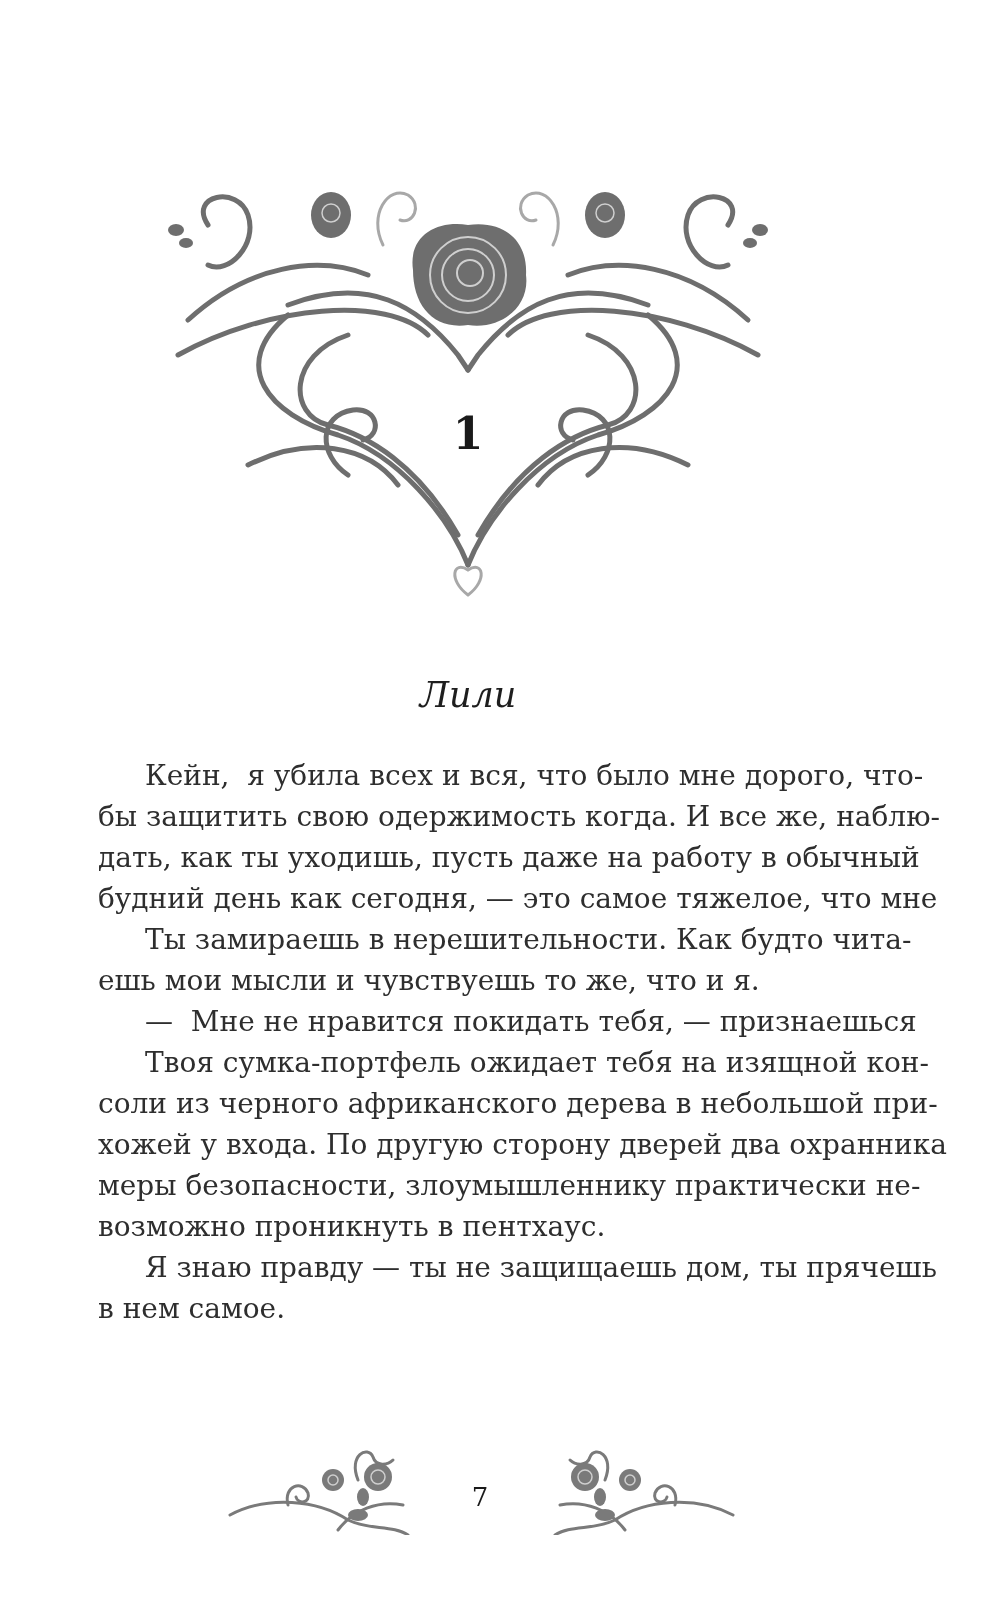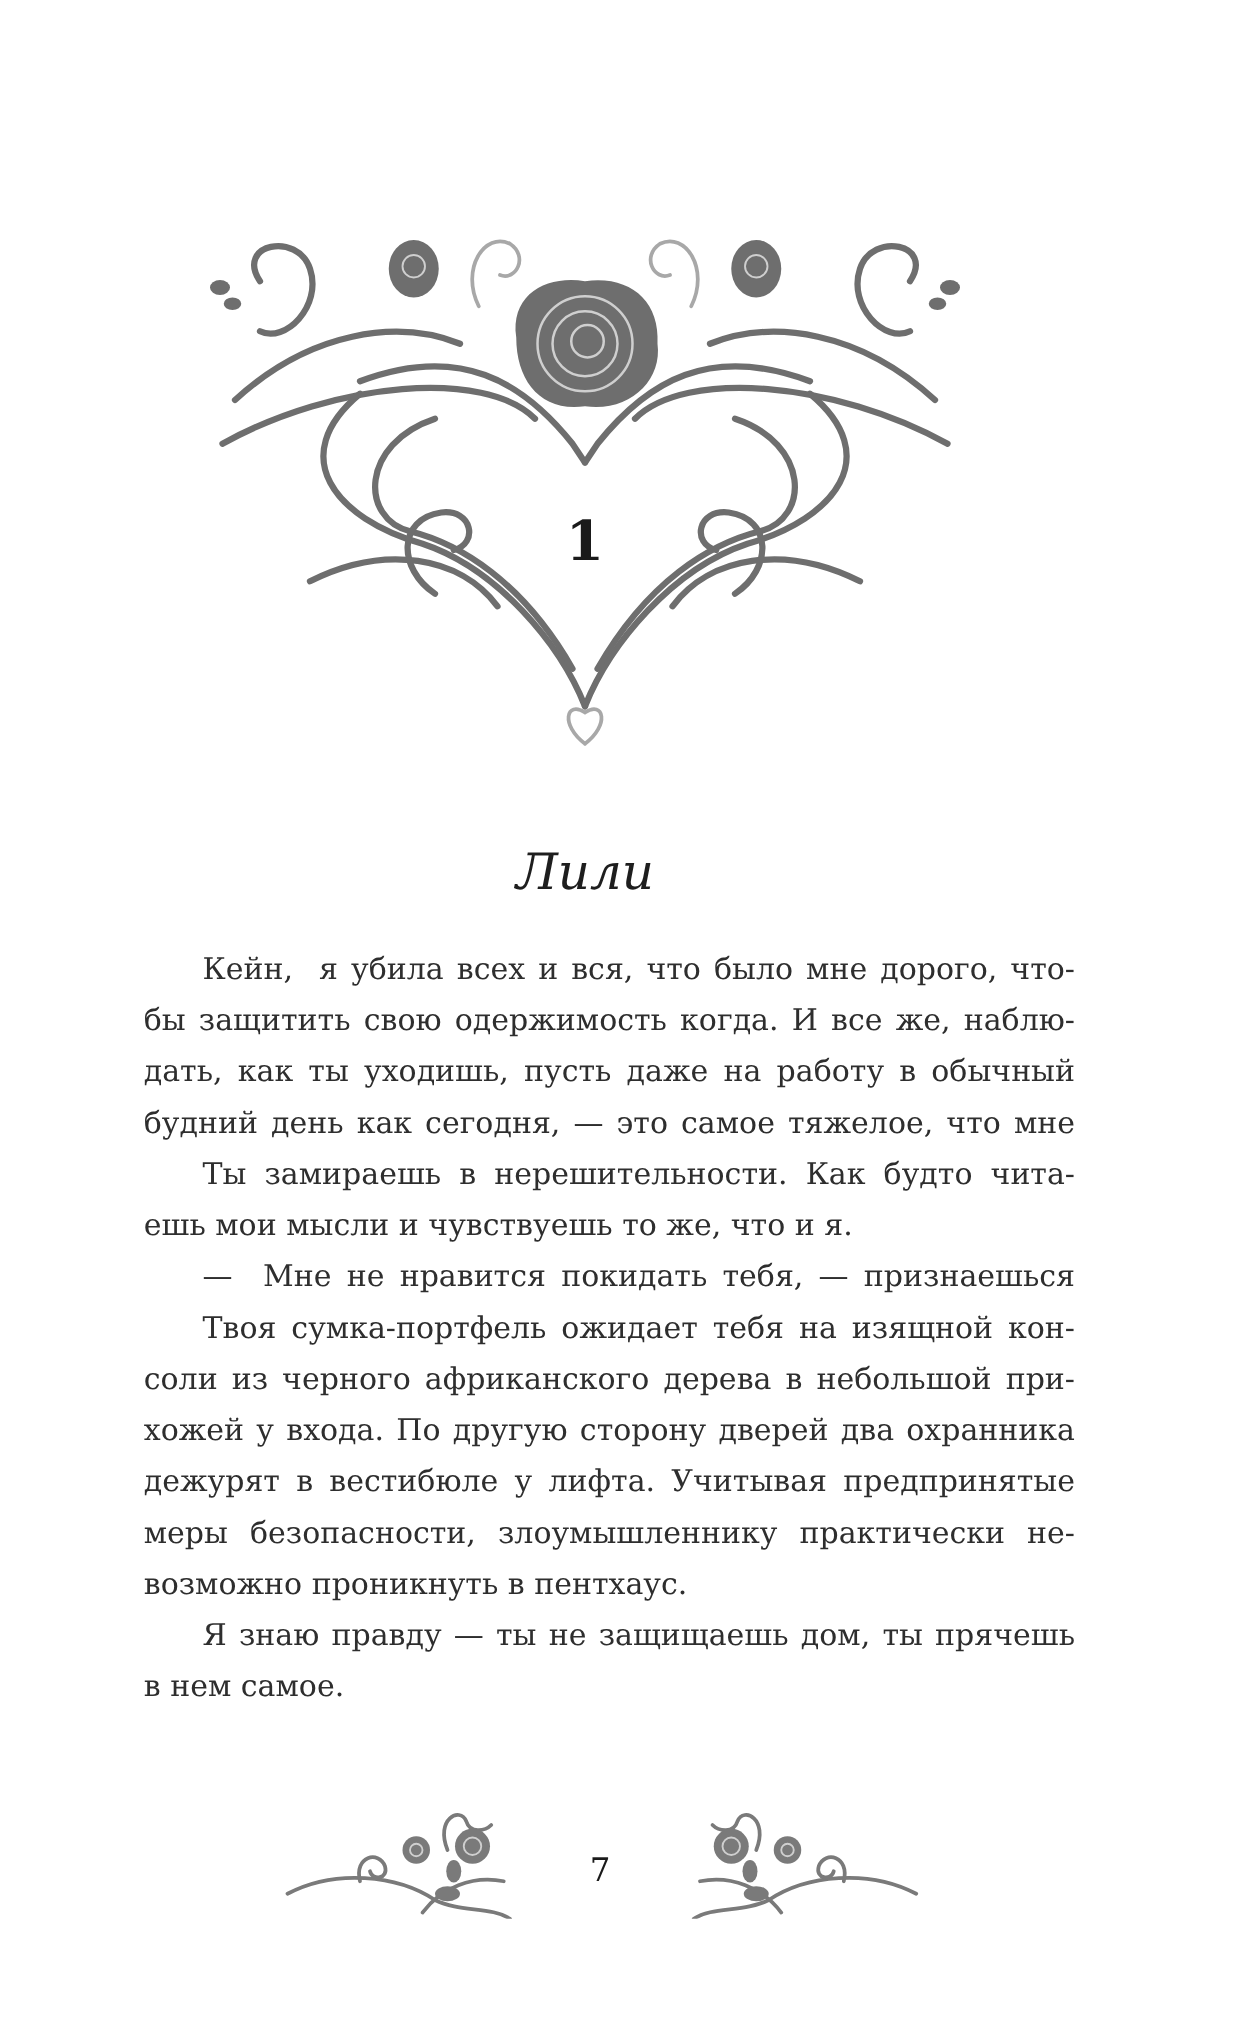--- a/index.html
+++ b/index.html
@@ -4,24 +4,24 @@
   <style>
     html, body { margin: 0; padding: 0; background: #ffffff; }
     body { width: 1000px; height: 1617px; position: relative; overflow: hidden;
            font-family: "DejaVu Serif", "Liberation Serif", serif; color: #2b2b2b; }
     .page { position: absolute; left: 0; top: 0; width: 1000px; height: 1617px; }
     .ornament-top { position: absolute; left: 168px; top: 185px; width: 600px; height: 420px; }
     .chapter-number { position: absolute; left: 0; width: 936px; top: 408px; text-align: center;
                       font-family: "DejaVu Serif", serif; font-weight: bold; font-size: 44px;
                       color: #1a1a1a; }
     .chapter-title { position: absolute; left: 0; width: 936px; top: 675px; text-align: center;
-                     font-family: "DejaVu Serif", serif; font-style: italic; font-size: 40px;
+                     font-family: "DejaVu Serif", serif; font-style: italic; font-size: 35px;
                      color: #1e1e1e; }
-    .body-text { position: absolute; left: 115px; top: 755px; width: 745px;
-                 font-family: "DejaVu Serif", serif; font-size: 24px; line-height: 41px;
+    .body-text { position: absolute; left: 98px; top: 755px; width: 745px;
+                 font-family: "DejaVu Serif", serif; font-size: 28px; line-height: 41px;
                  color: #2e2e2e; }
     .body-text .line { display: block; white-space: pre; text-align: justify; text-align-last: justify; }
     .body-text .line.last { text-align-last: left; }
     .body-text .line.indent { padding-left: 47px; }
     .footer { position: absolute; left: 0; top: 1445px; width: 1000px; height: 90px; }
     .footer-orn-left { position: absolute; left: 228px; top: 0; width: 200px; height: 90px; }
     .footer-orn-right { position: absolute; left: 535px; top: 0; width: 200px; height: 90px; }
     .page-number { position: absolute; left: 0; width: 960px; top: 1482px; text-align: center;
                    font-family: "DejaVu Serif", serif; font-size: 26px; color: #1a1a1a; }
   </style>
@@ -93,21 +93,20 @@
     <span class="line">будний день как сегодня, — это самое тяжелое, что мне</span>
 
     <span class="line indent">Ты замираешь в нерешительности. Как будто чита-</span>
     <span class="line last">ешь мои мысли и чувствуешь то же, что и я.</span>
 
     <span class="line indent">—  Мне не нравится покидать тебя, — признаешься</span>
 
     <span class="line indent">Твоя сумка-портфель ожидает тебя на изящной кон-</span>
     <span class="line">соли из черного африканского дерева в небольшой при-</span>
     <span class="line">хожей у входа. По другую сторону дверей два охранника</span>
-    <span class="line">дежурят в вестибюле у лифта. Учитывая предпринятые</span>
     <span class="line">меры безопасности, злоумышленнику практически не-</span>
     <span class="line last">возможно проникнуть в пентхаус.</span>
 
     <span class="line indent">Я знаю правду — ты не защищаешь дом, ты прячешь</span>
     <span class="line last">в нем самое.</span>
   </div>
 
   <div class="footer">
     <svg class="footer-orn-left" viewBox="0 0 200 90" xmlns="http://www.w3.org/2000/svg">
       <g fill="none" stroke="#7a7a7a" stroke-width="3" stroke-linecap="round">

